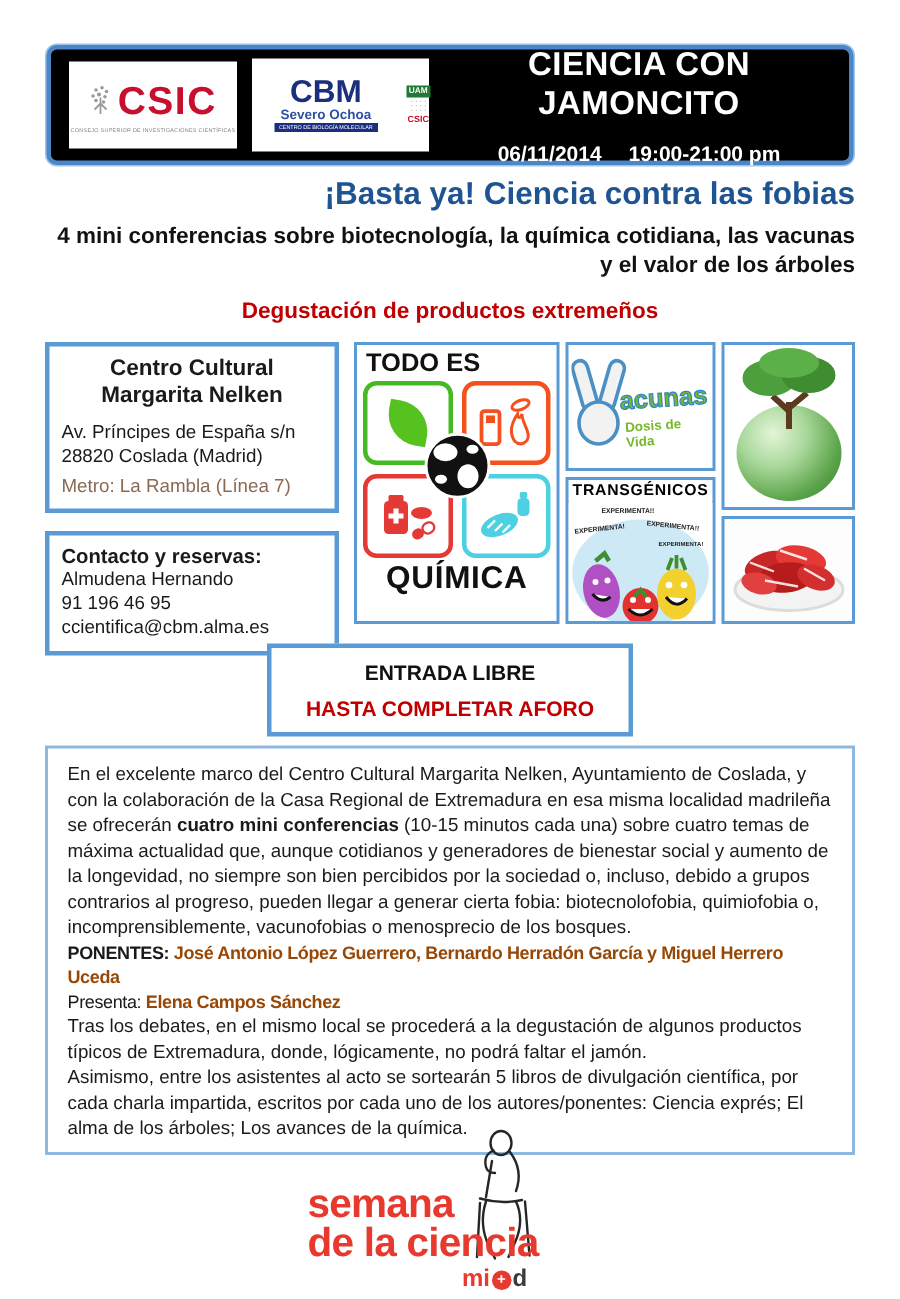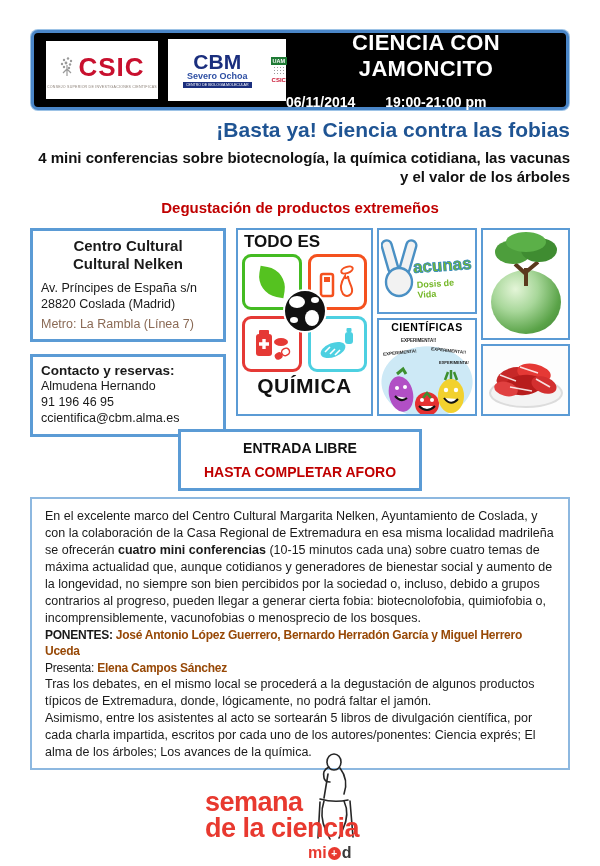--- a/index.html
+++ b/index.html
@@ -21,21 +21,21 @@
   .cbm-acro{color:#1b2f7e;font-size:21px;font-weight:bold;line-height:18px;}
   .cbm-name{color:#2e4fa3;font-size:9px;font-weight:bold;}
   .cbm-bar{background:#1b2f7e;color:#fff;font-size:3.6px;padding:1px 3px;margin-top:1px;white-space:nowrap;}
   .cbm-right{display:flex;flex-direction:column;align-items:center;margin-left:3px;}
   .uam{background:#1e7a34;color:#fff;font-size:5.5px;font-weight:bold;padding:1px 2px;}
   .emblem-dots{width:12px;height:10px;margin:1px 0;
        background:radial-gradient(circle,#9a9a9a 25%,transparent 26%) 0 0/3px 3px;}
   .csic-small{color:#c8102e;font-size:6px;font-weight:bold;}
   .title-area{flex:1;text-align:center;color:#fff;}
   .evt-title{font-size:22px;font-weight:bold;letter-spacing:.3px;}
-  .evt-when{display:flex;gap:30px;font-size:14px;font-weight:bold;margin-top:12px;}
+  .evt-when{display:flex;justify-content:center;gap:18px;font-size:14px;font-weight:bold;margin-top:12px;}
 
   
   .sub{position:absolute;left:30px;right:30px;top:118px;text-align:right;}
   .slogan{color:#1f5493;font-size:21px;font-weight:bold;}
   .desc{color:#111;font-size:15px;font-weight:bold;margin-top:7px;line-height:1.25;}
   .tasting{color:#c00000;font-size:15px;font-weight:bold;text-align:center;margin-top:12px;}
 
   
   .cols{position:absolute;left:30px;top:228px;width:540px;display:flex;gap:10px;}
   .leftcol{width:196px;box-sizing:border-box;}
@@ -173,21 +173,21 @@
       <span>y el valor de los árboles</span>
     </div>
     <div class="tasting">Degustación de productos extremeños</div>
   </div>
 
   <div class="cols">
     <div class="leftcol">
       <div class="bluebox venue">
         <div class="venue-name">
           <span>Centro Cultural</span><br>
-          <span>Cultural Nelken</span>
+          <span>Margarita Nelken</span>
         </div>
         <div class="venue-addr">
           <span>Av. Príncipes de España s/n</span><br>
           <span>28820 Coslada (Madrid)</span>
         </div>
         <div class="venue-metro">Metro: La Rambla (Línea 7)</div>
       </div>
       <div class="bluebox contactbox">
         <div class="contact-head">Contacto y reservas:</div>
         <div class="contact-line">Almudena Hernando</div>
@@ -251,21 +251,21 @@
               <rect x="4" y="2" width="10" height="34" rx="5" transform="rotate(-16 9 19)"></rect>
               <rect x="22" y="2" width="10" height="34" rx="5" transform="rotate(16 27 19)"></rect>
               <ellipse cx="18" cy="44" rx="13" ry="14"></ellipse>
             </g>
           </svg>
           <div class="vac-word">acunas</div>
           <div class="vac-tag">Dosis de Vida</div>
         </div>
 
         <div class="cell trans">
-          <div class="trans-title">CIENTÍFICAS</div>
+          <div class="trans-title">TRANSGÉNICOS</div>
           <div class="trans-body">
             <span class="shout s0">EXPERIMENTA!!</span>
             <span class="shout s1">EXPERIMENTA!</span>
             <span class="shout s2">EXPERIMENTA!!</span>
             <span class="shout s3">EXPERIMENTA!</span>
             <svg class="veg-svg" width="88" height="52" viewBox="0 0 88 52">
               <ellipse cx="18" cy="32" rx="12" ry="18" fill="#b14fc5" transform="rotate(-12 18 32)"></ellipse>
               <path d="M14 12 l6 -5 l3 5" stroke="#3d8f2f" stroke-width="3" fill="none"></path>
               <path d="M12 34 q6 7 12 2" stroke="#111" stroke-width="2" fill="#fff"></path>
               <circle cx="14" cy="26" r="2" fill="#fff"></circle>

